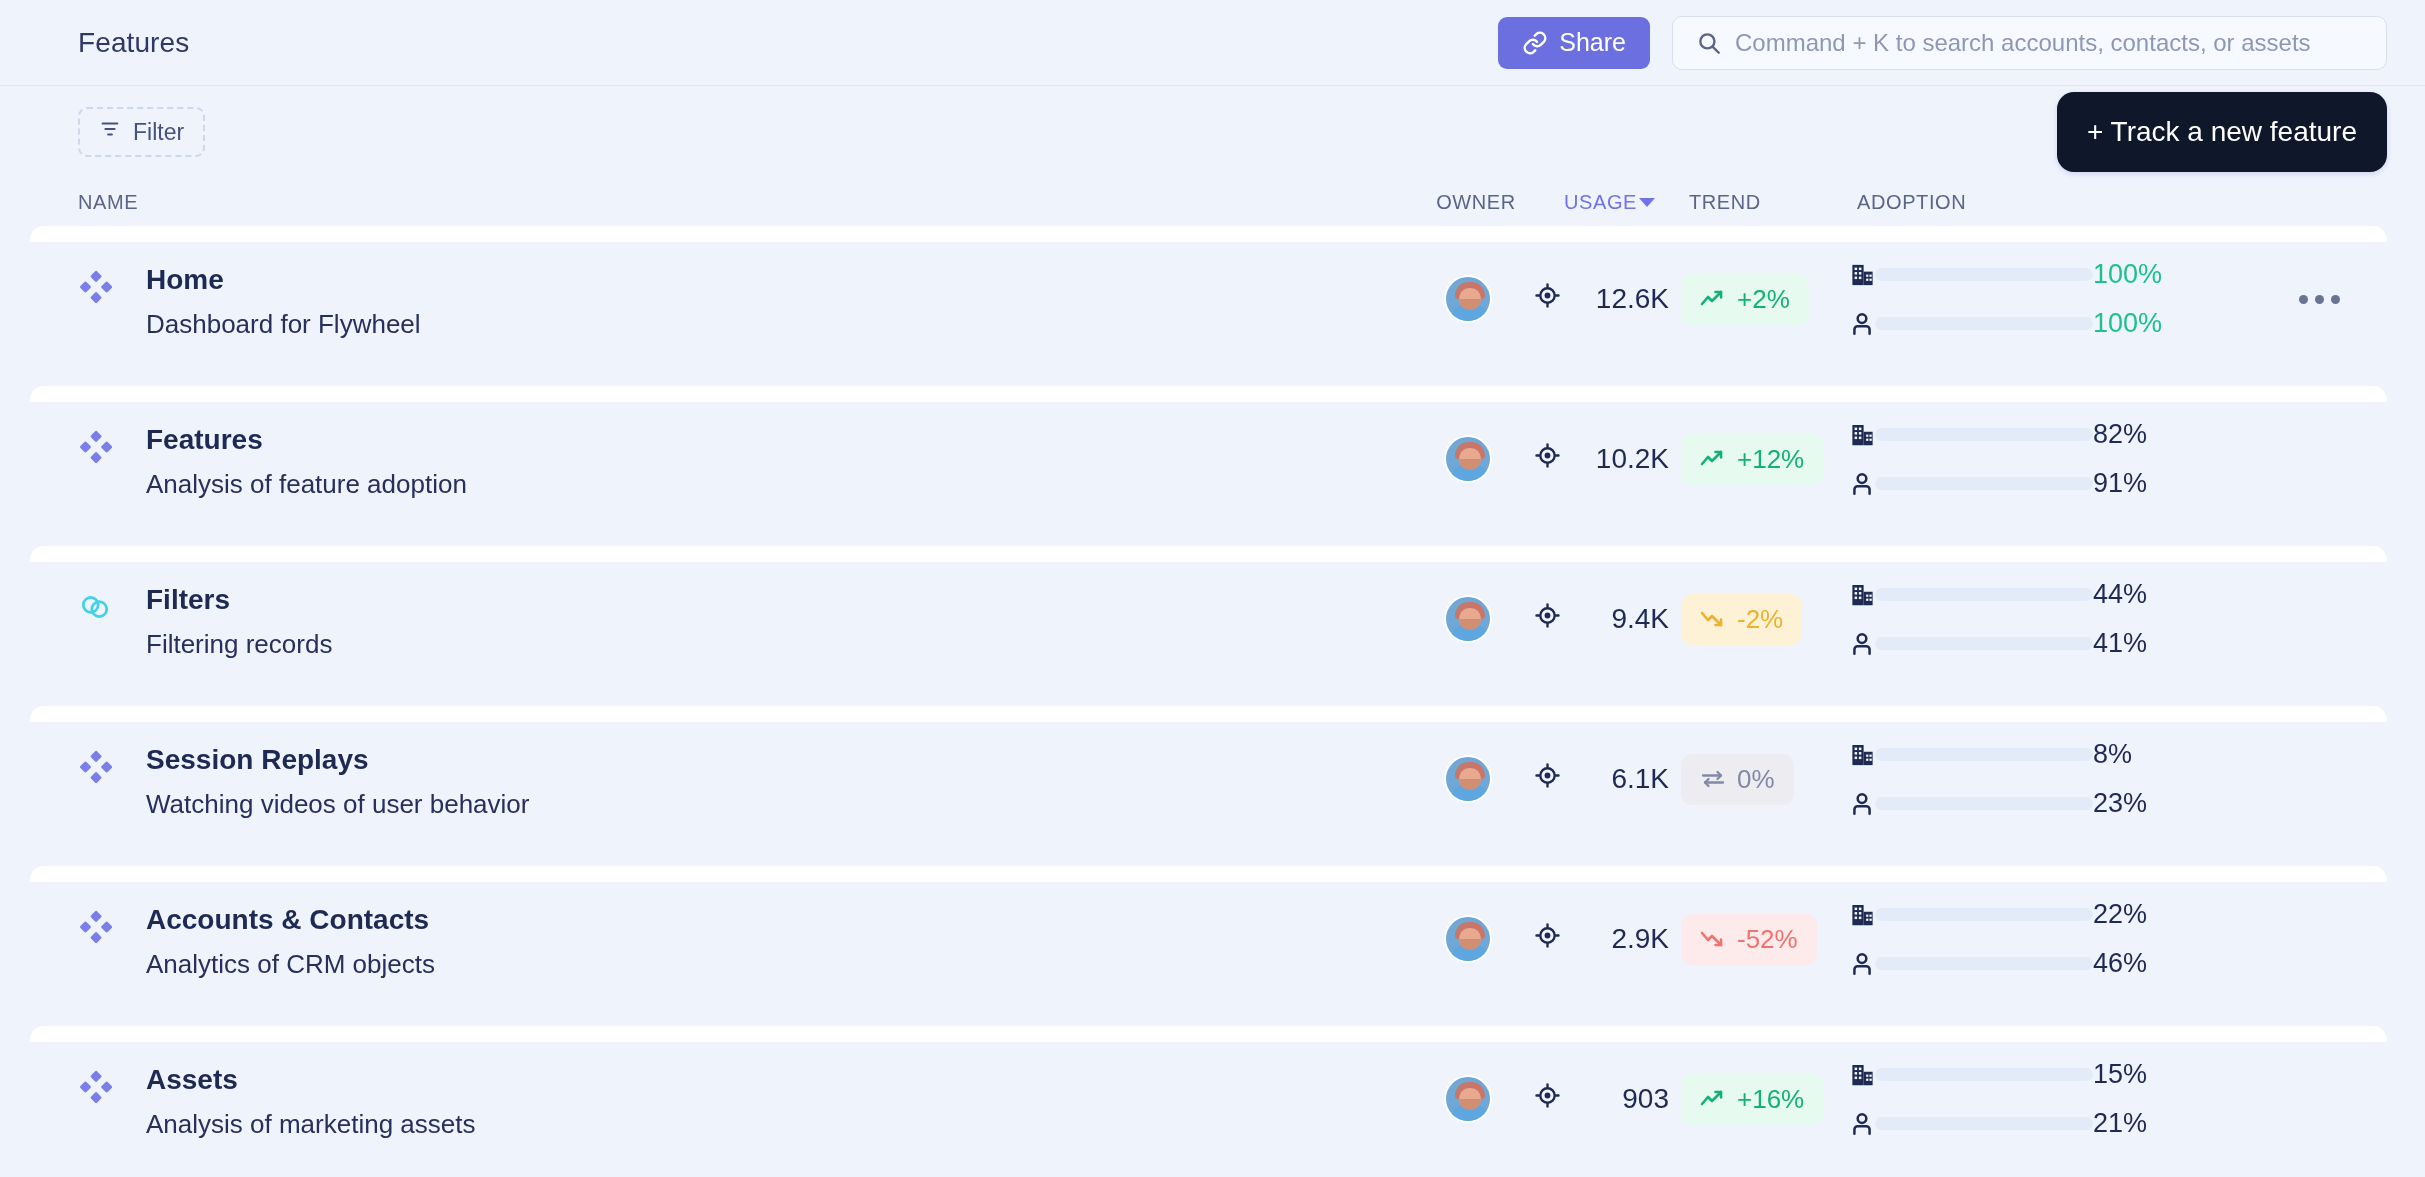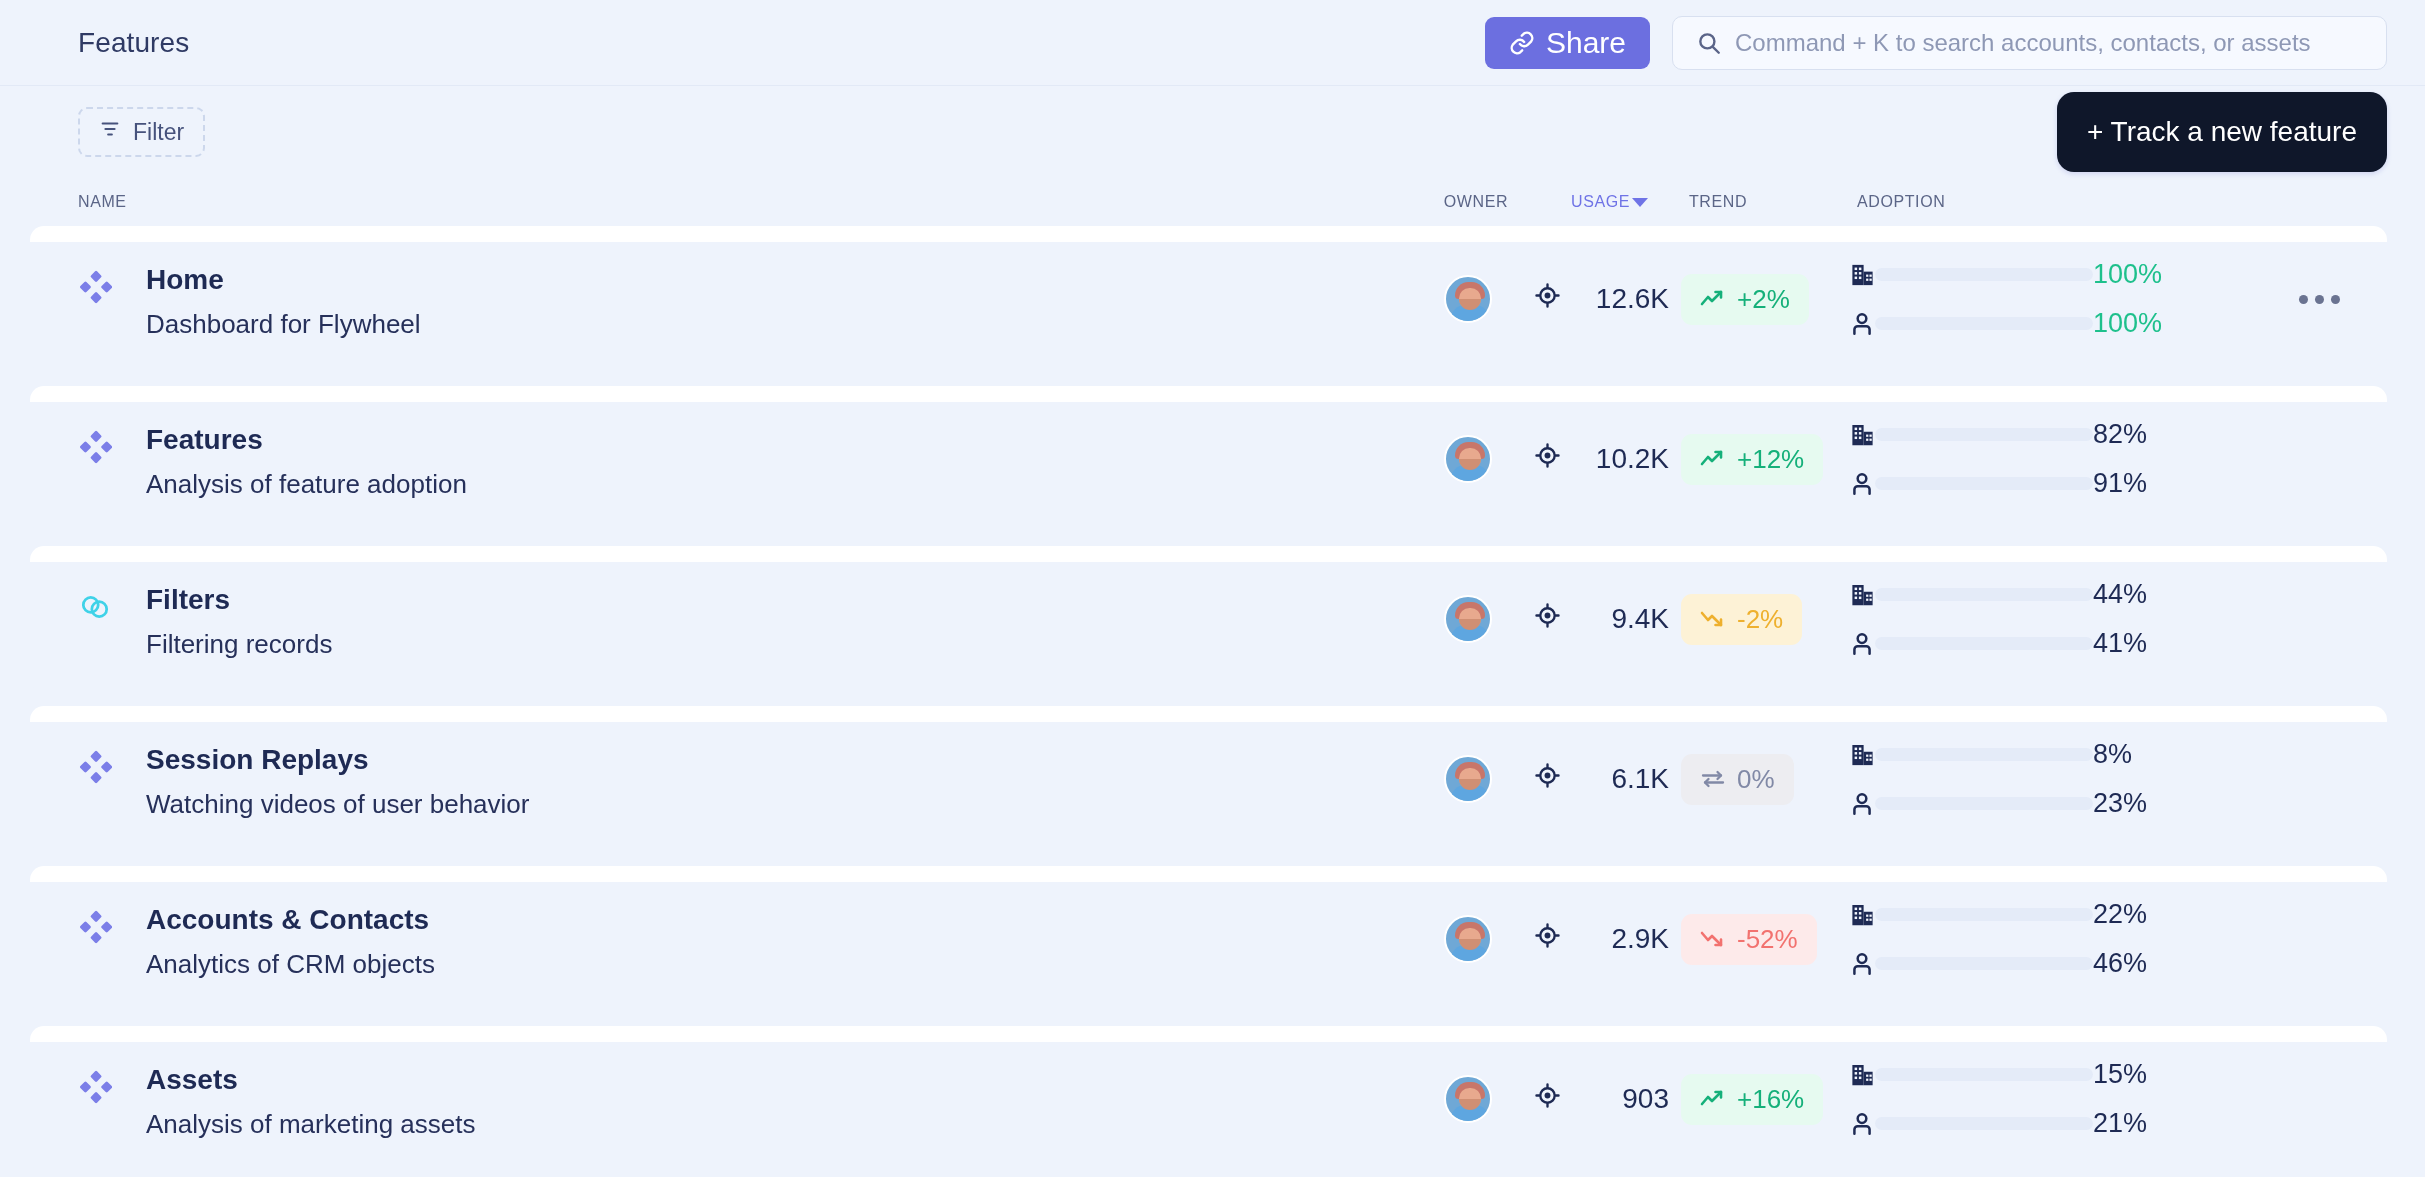--- a/index.html
+++ b/index.html
@@ -37,21 +37,21 @@
   .share-btn {
     display: flex;
     align-items: center;
     gap: 11px;
     background: #6c6fe0;
     color: #ffffff;
     border: none;
     border-radius: 9px;
     height: 52px;
     padding: 0 24px;
-    font-size: 30px;
+    font-size: 25px;
     font-family: "Liberation Sans", sans-serif;
     cursor: pointer;
   }
   .share-btn svg { display: block; }
   .search-wrap {
     position: relative;
     width: 715px;
     height: 54px;
   }
   .search-input {
@@ -110,21 +110,21 @@
     cursor: pointer;
     box-shadow: 0 2px 5px rgba(90,95,200,.20);
   }
 
   
   .col-head {
     display: flex;
     align-items: center;
     padding: 0 38px 0 78px;
     height: 48px;
-    font-size: 16px;
+    font-size: 20px;
     letter-spacing: .6px;
     color: #5b6587;
   }
   .ch-name   { flex: 1 1 auto; }
   .ch-owner  { width: 132px; text-align: center; }
   .ch-usage  {
     width: 135px; text-align: center;
     color: #6f73e6;
     display: flex; align-items: center; justify-content: center; gap: 2px;
     cursor: pointer;

